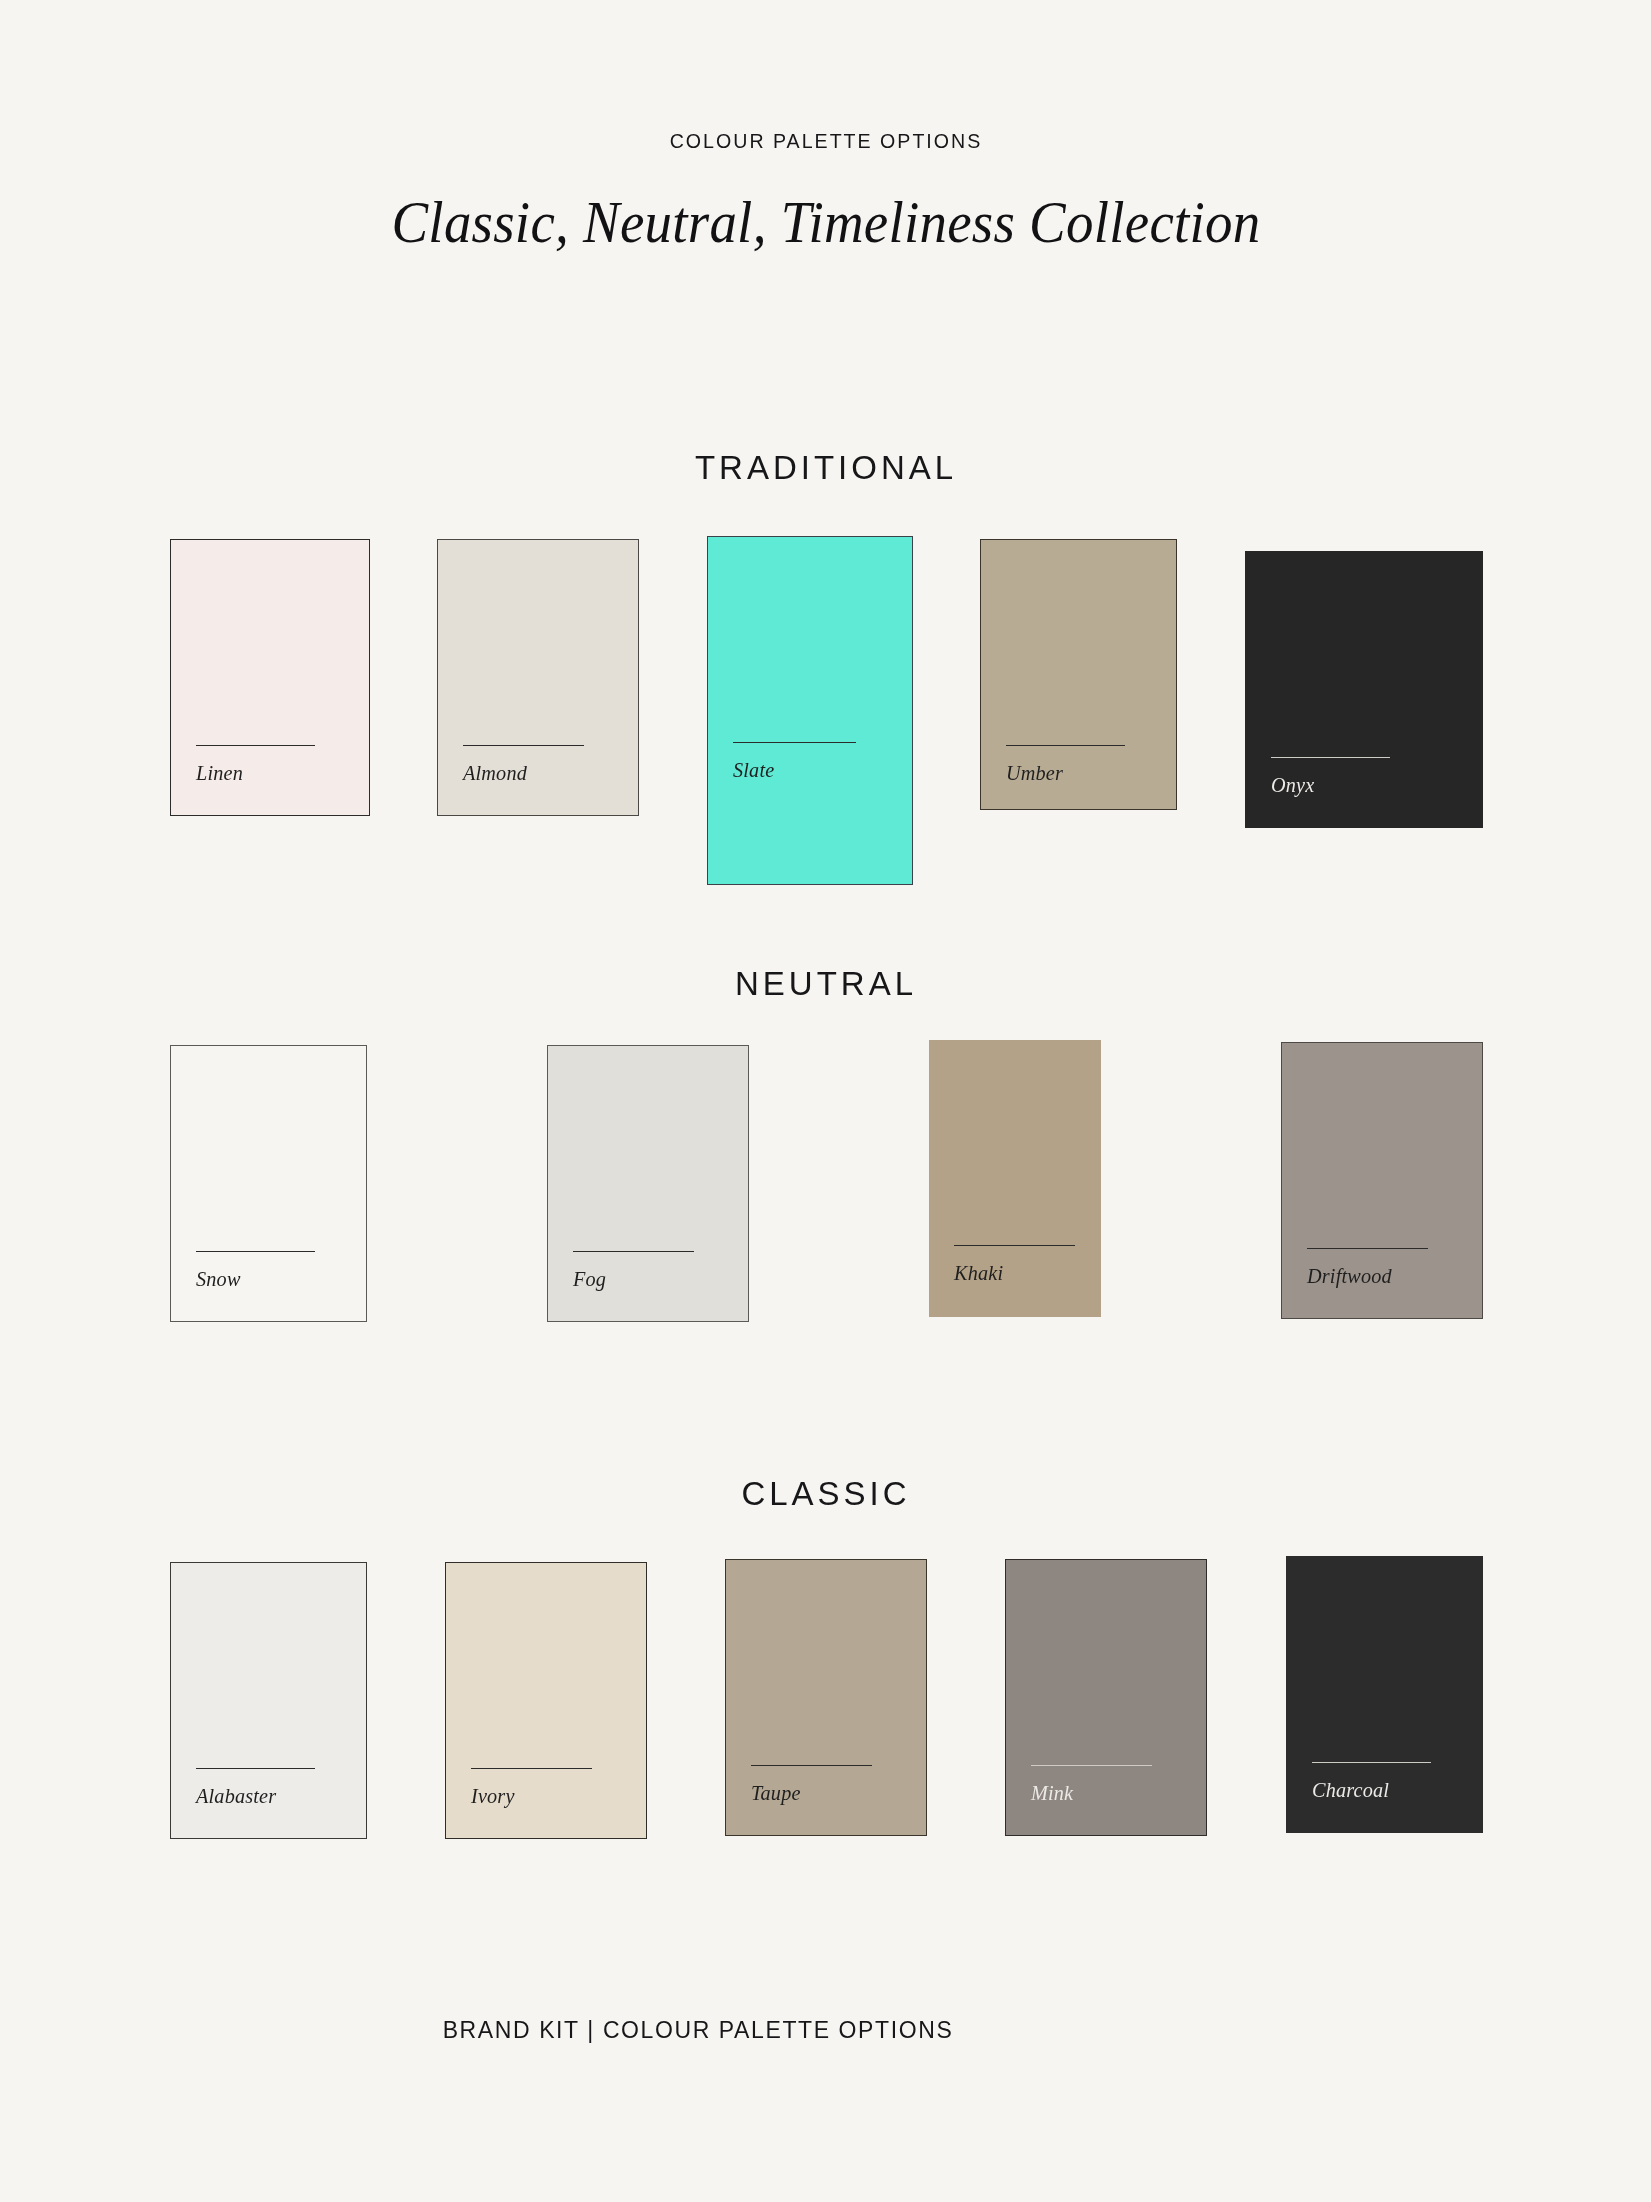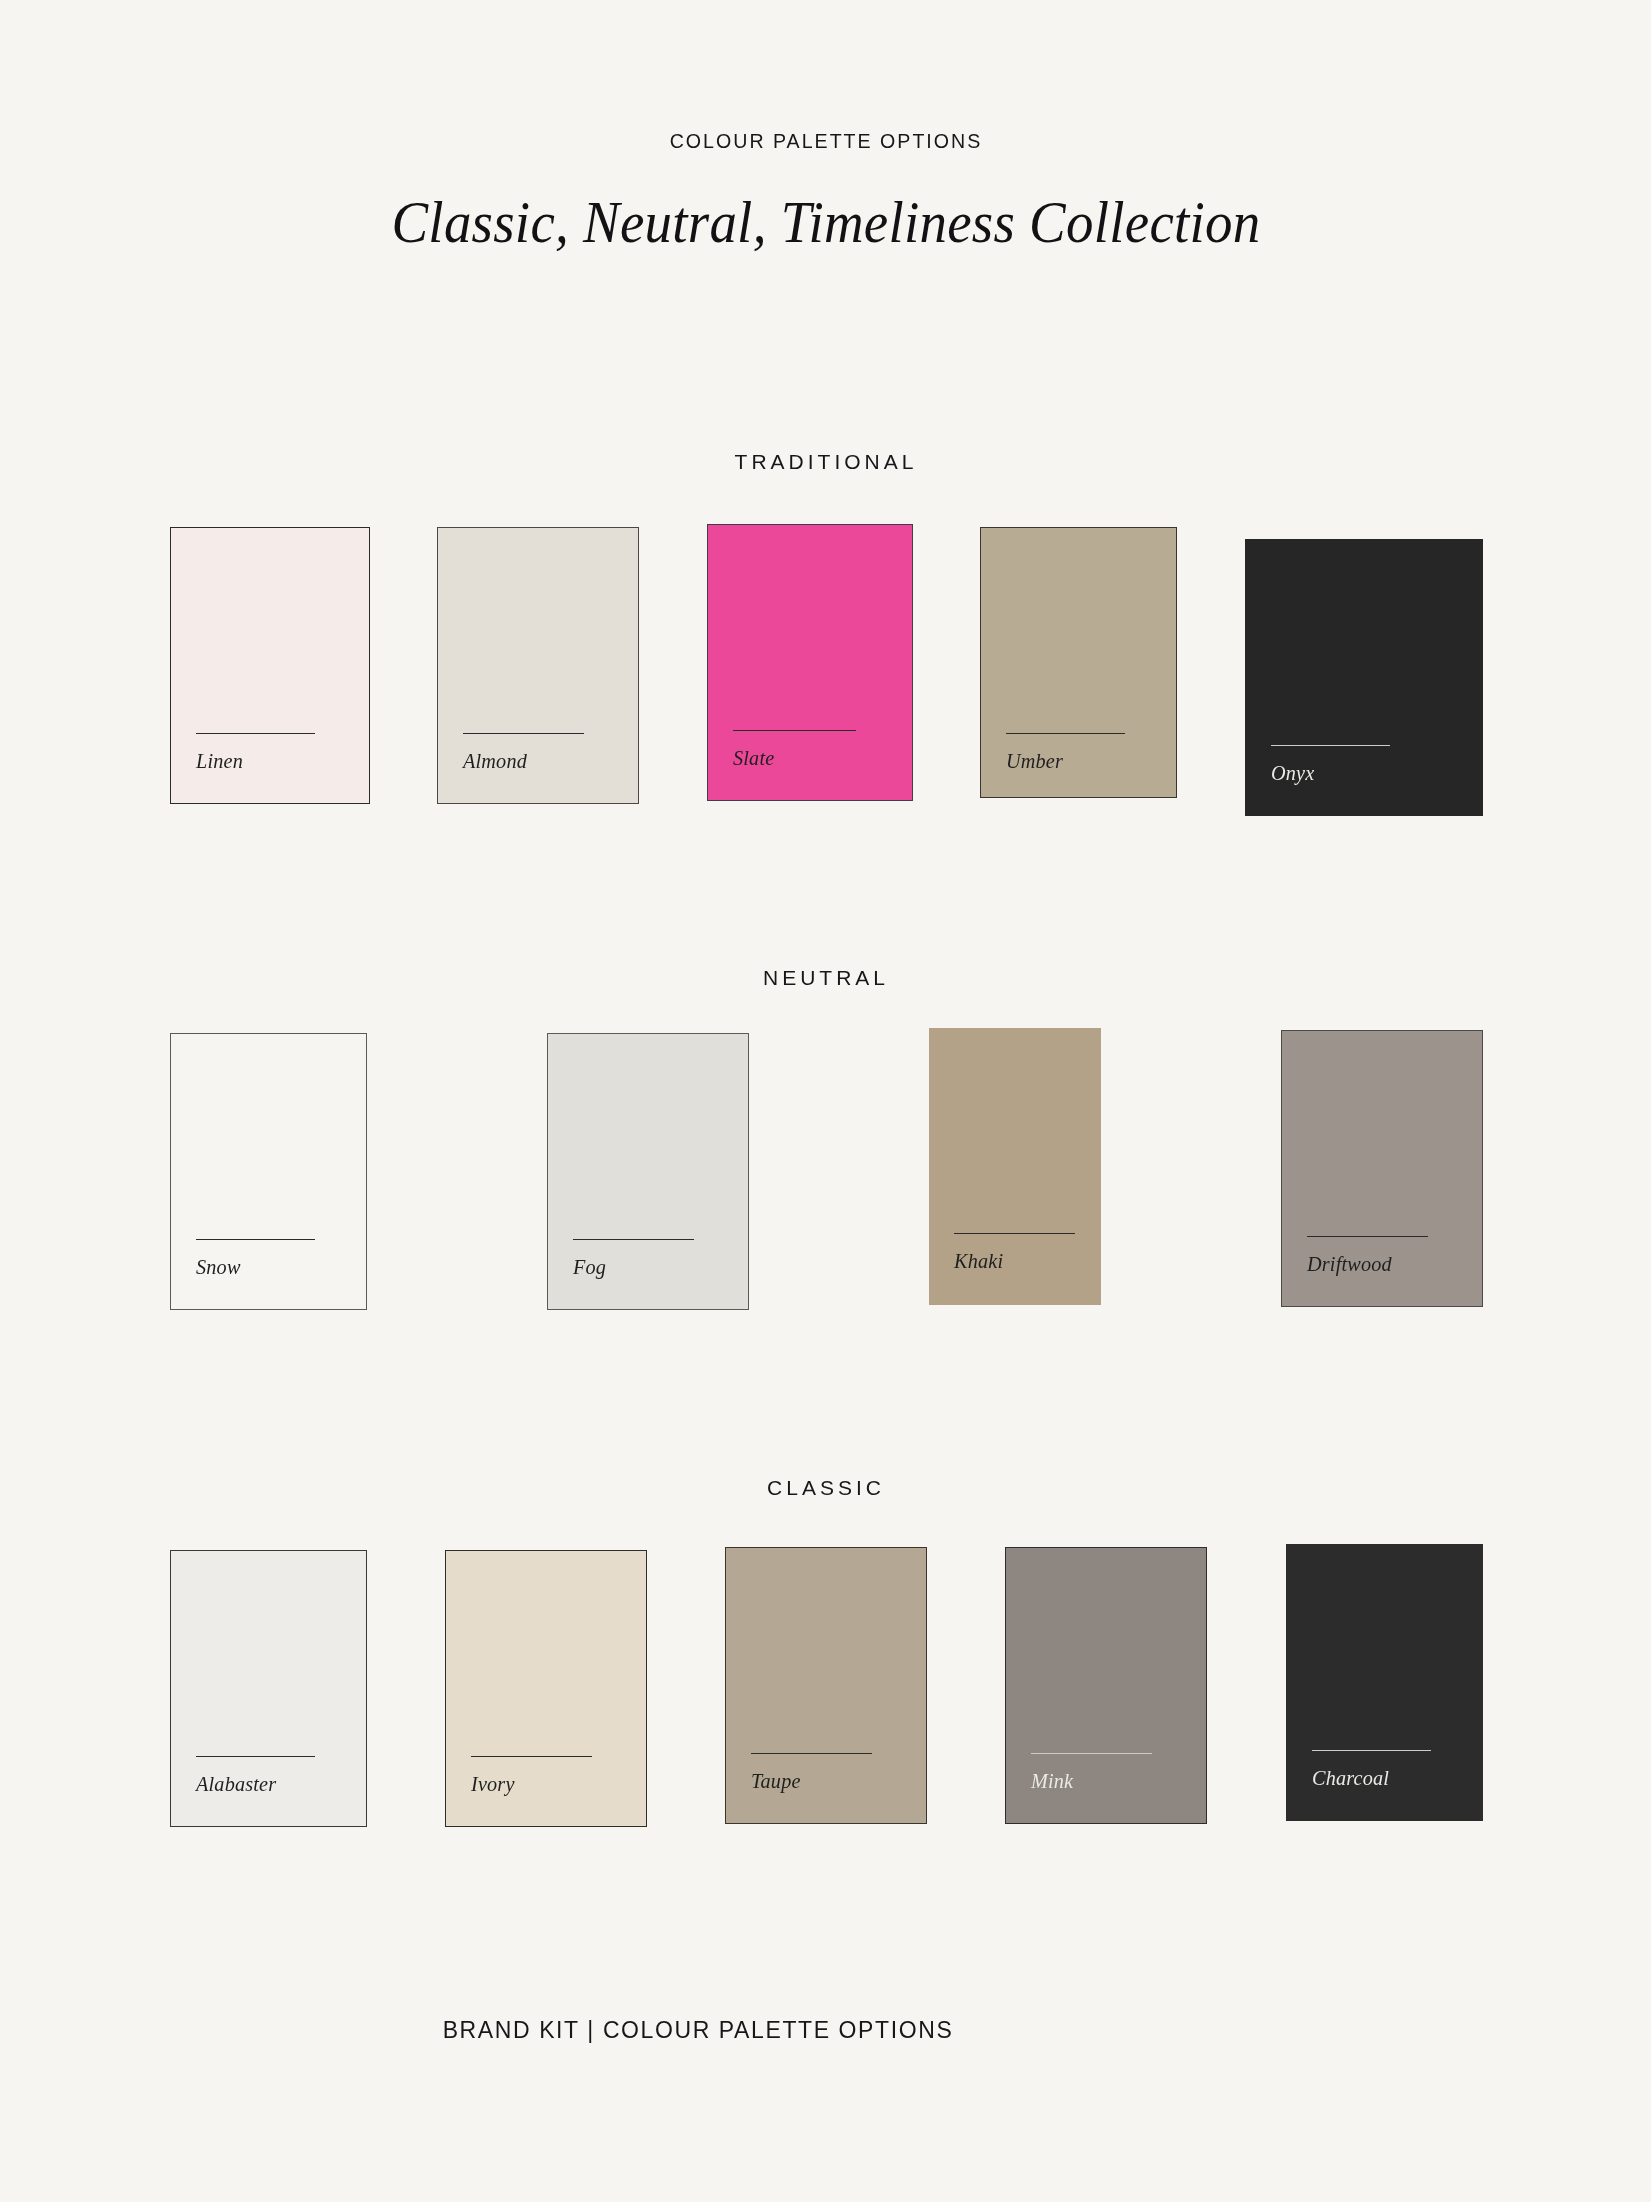--- a/index.html
+++ b/index.html
@@ -48,21 +48,21 @@
   }
 
   
   .section {
     position: absolute;
     left: 0;
     width: 1652px;
   }
   .section-title {
     text-align: center;
-    font-size: 21px;
+    font-size: 33px;
     letter-spacing: 4px;
     font-weight: 400;
     color: #17171a;
     line-height: 1;
   }
 
   .row {
     position: relative;
     width: 1313px;
     margin: 0 auto;
@@ -135,21 +135,21 @@
         <div class="section-title">TRADITIONAL</div>
         <div class="row" style="margin-top: 55px;">
           <div class="swatch" style="width: 200px; height: 277px; background: rgb(245, 235, 232); margin-top: 0px; border: 1.1px solid rgb(43, 43, 43);">
             <div class="swatch-rule" style="width: 119px; top: 205px;"></div>
             <div class="swatch-label" style="top: 223px;">Linen</div>
           </div>
           <div class="swatch" style="width: 202px; height: 277px; background: rgb(227, 222, 214); margin-top: 0px; border: 1.1px solid rgb(74, 72, 69);">
             <div class="swatch-rule" style="width: 121px; top: 205px;"></div>
             <div class="swatch-label" style="top: 223px;">Almond</div>
           </div>
-          <div class="swatch" style="width: 206px; height: 277px; background: #ec4899; margin-top: -2.9px; border: 1.1px solid rgb(60, 64, 72);">
+          <div class="swatch" style="width: 206px; height: 349px; background: #5eead4; margin-top: -2.9px; border: 1.1px solid rgb(60, 64, 72);">
             <div class="swatch-rule" style="width: 123px; top: 205px;"></div>
             <div class="swatch-label" style="top: 223px;">Slate</div>
           </div>
           <div class="swatch" style="width: 197px; height: 271px; background: rgb(184, 171, 148); margin-top: 0px; border: 1.1px solid rgb(58, 53, 44);">
             <div class="swatch-rule" style="width: 119px; top: 205px;"></div>
             <div class="swatch-label" style="top: 223px;">Umber</div>
           </div>
           <div class="swatch is-dark" style="width: 238px; height: 277px; background: rgb(38, 38, 38); margin-top: 12px; border: 1.1px solid rgb(38, 38, 38);">
             <div class="swatch-rule" style="width: 119px; top: 205px;"></div>
             <div class="swatch-label" style="top: 223px;">Onyx</div>

